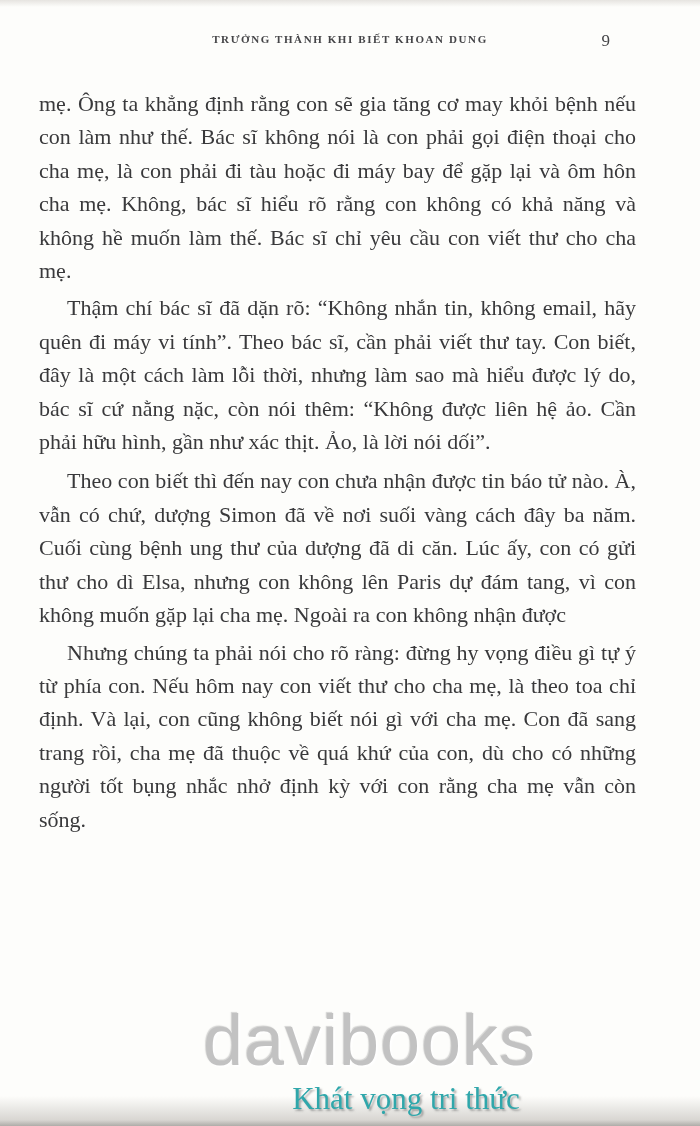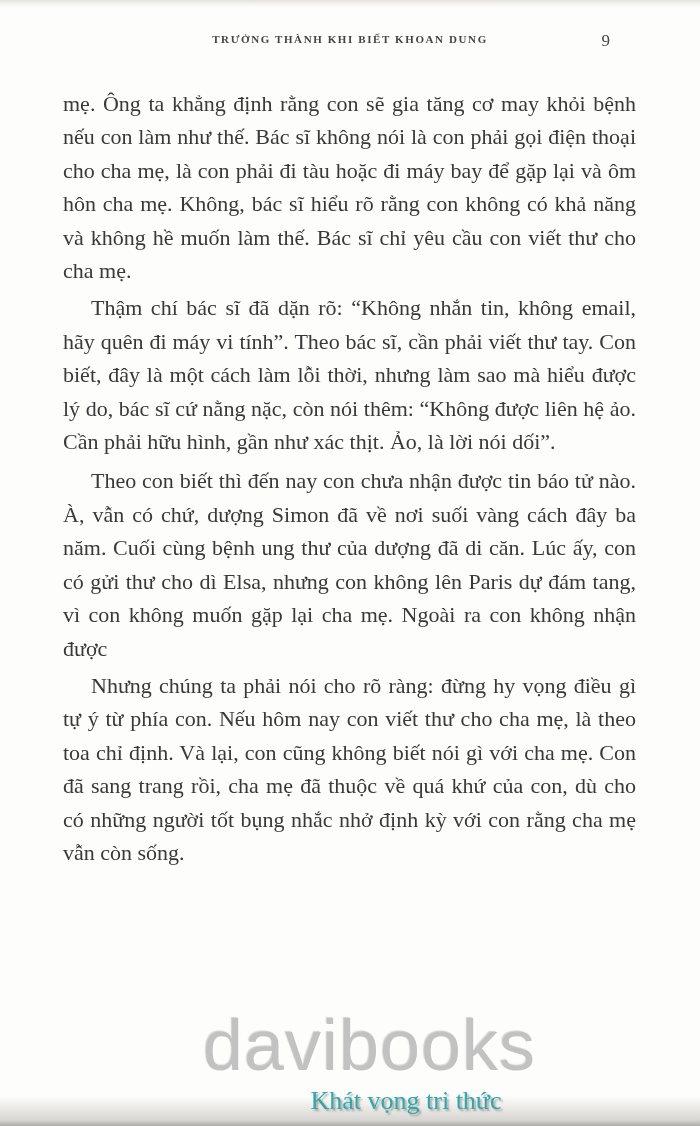--- a/index.html
+++ b/index.html
@@ -33,21 +33,21 @@
     color: #454548;
   }
   .page-number {
     position: absolute;
     top: 31px;
     right: 90px;
     font-size: 17px;
     color: #454548;
   }
   .page-body {
-    margin: 30px 64px 0 63px;
+    margin: 30px 64px 0 39px;
     text-align: justify;
     font-size: 22px;
     line-height: 33.4px;
   }
   .para {
     margin: 0 0 4px 0;
   }
   .para.indent {
     text-indent: 28px;
   }
@@ -70,21 +70,21 @@
     letter-spacing: 1px;
     color: #c2c2c2;
     text-shadow: 2px 2px 2px rgba(255,255,255,0.9), -1px -1px 1px rgba(90,90,90,0.25);
     padding-left: 39px;
   }
   .wm-slogan {
     margin-top: 6px;
     padding-left: 112px;
     text-align: center;
     font-family: "Liberation Serif", "DejaVu Serif", serif;
-    font-size: 26px;
+    font-size: 31px;
     line-height: 1.1;
     color: #2fa7ab;
     text-shadow: 2px 2px 2px rgba(110,110,110,0.55);
   }
 </style>
 </head>
 <body>
 
 <div class="page">
 

